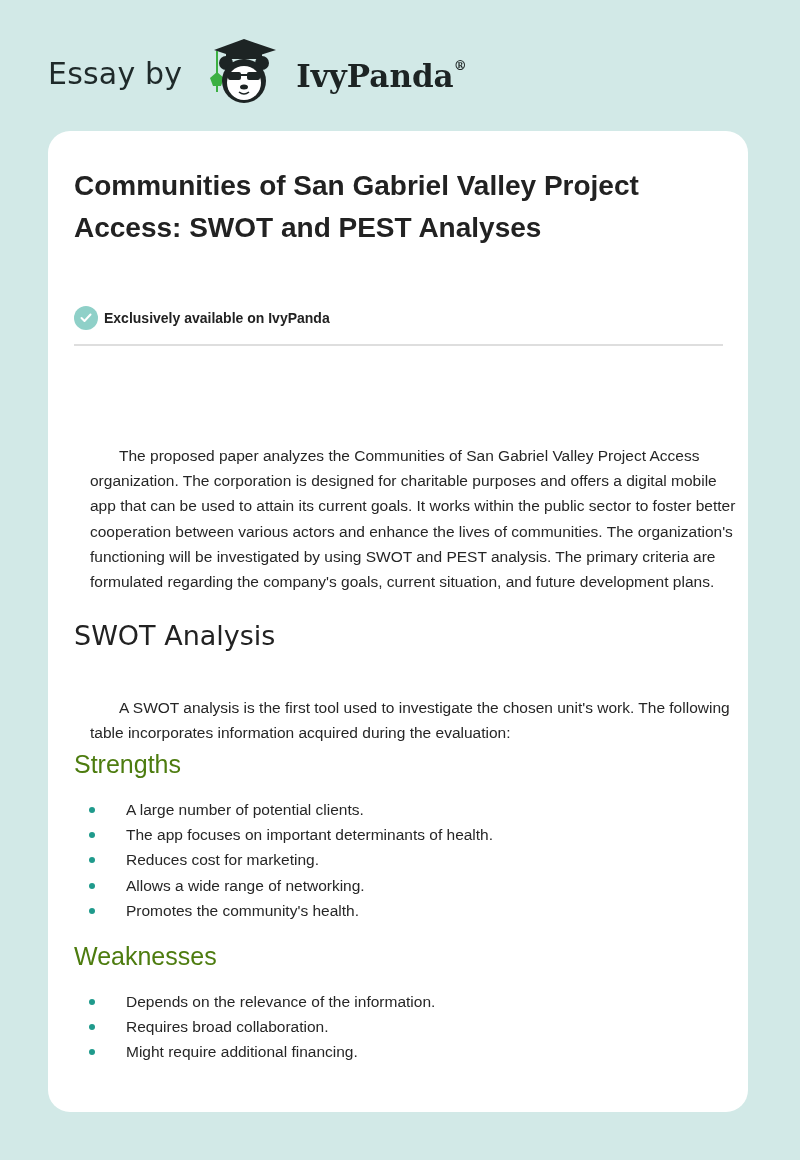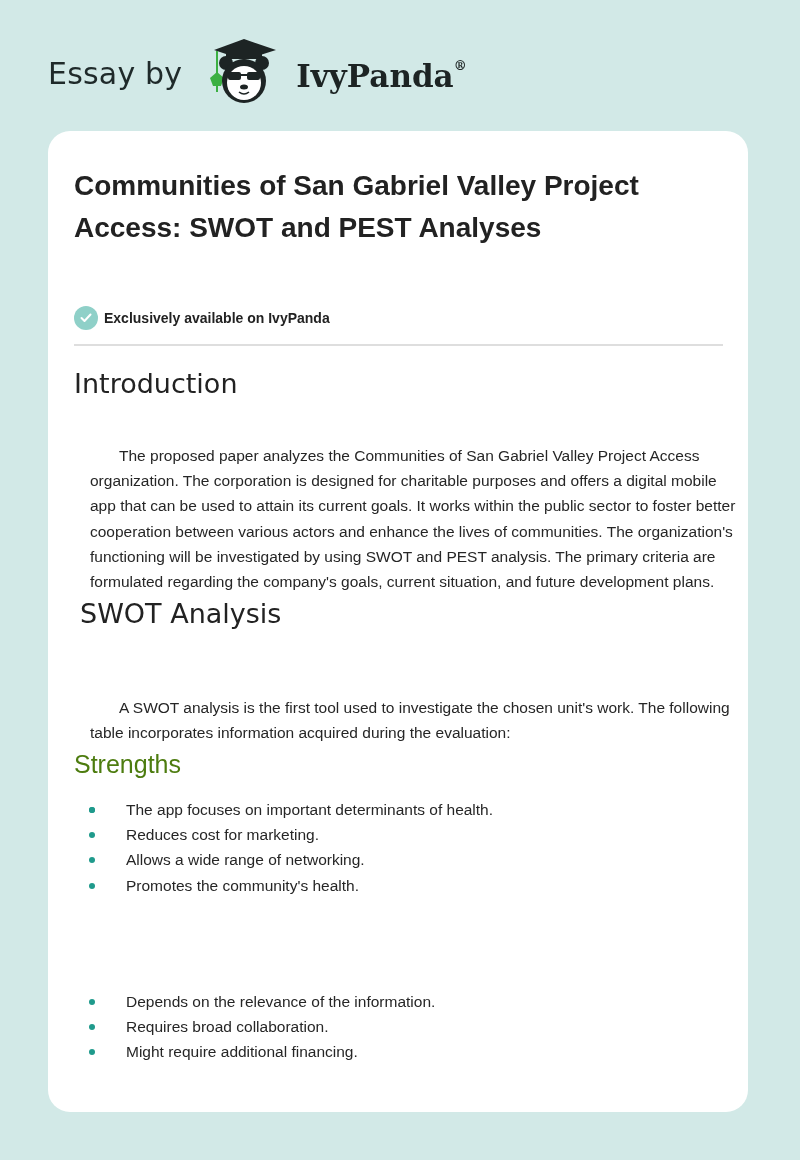--- a/index.html
+++ b/index.html
@@ -103,33 +103,33 @@
     <span class="badge-check">
       <svg width="12" height="10" viewBox="0 0 12 10">
           <path d="M1.5,5 L4.5,8 L10.5,1.5" stroke="#ffffff" stroke-width="2" fill="none" stroke-linecap="round" stroke-linejoin="round"></path>
         </svg>
     </span>
     <span class="badge-text">Exclusively available on IvyPanda</span>
   </div>
 
   <div class="divider"></div>
 
-  <h2 class="h2" style="top:237px;">Introduction</h2>
   <p class="para" style="top:296px;">The proposed paper analyzes the Communities of San Gabriel Valley Project Access organization. The corporation is designed for charitable purposes and offers a digital mobile app that can be used to attain its current goals. It works within the public sector to foster better cooperation between various actors and enhance the lives of communities. The organization's functioning will be investigated by using SWOT and PEST analysis. The primary criteria are formulated regarding the company's goals, current situation, and future development plans.</p>
 
-  <h2 class="h2" style="top:467px;margin-left:6px;">SWOT Analysis</h2>
+  <h2 class="h2" style="top:489px;">SWOT Analysis</h2>
   <p class="para" style="top:548px;">A SWOT analysis is the first tool used to investigate the chosen unit's work. The following table incorporates information acquired during the evaluation:</p>
 
   <h3 class="h3" style="top:619px;">Strengths</h3>
   <ul class="list" style="top:666px;">
-    <li><span class="bullet"></span></li>
+    <li><span class="bullet"></span><span>A large number of potential clients.</span></li>
     <li><span class="bullet"></span><span>The app focuses on important determinants of health.</span></li>
     <li><span class="bullet"></span><span>Reduces cost for marketing.</span></li>
     <li><span class="bullet"></span><span>Allows a wide range of networking.</span></li>
     <li><span class="bullet"></span><span>Promotes the community's health.</span></li>
   </ul>
 
+  <h3 class="h3" style="top:811px;">Weaknesses</h3>
   <ul class="list" style="top:858px;">
     <li><span class="bullet"></span><span>Depends on the relevance of the information.</span></li>
     <li><span class="bullet"></span><span>Requires broad collaboration.</span></li>
     <li><span class="bullet"></span><span>Might require additional financing.</span></li>
   </ul>
 </div>
 
 </body></html>

